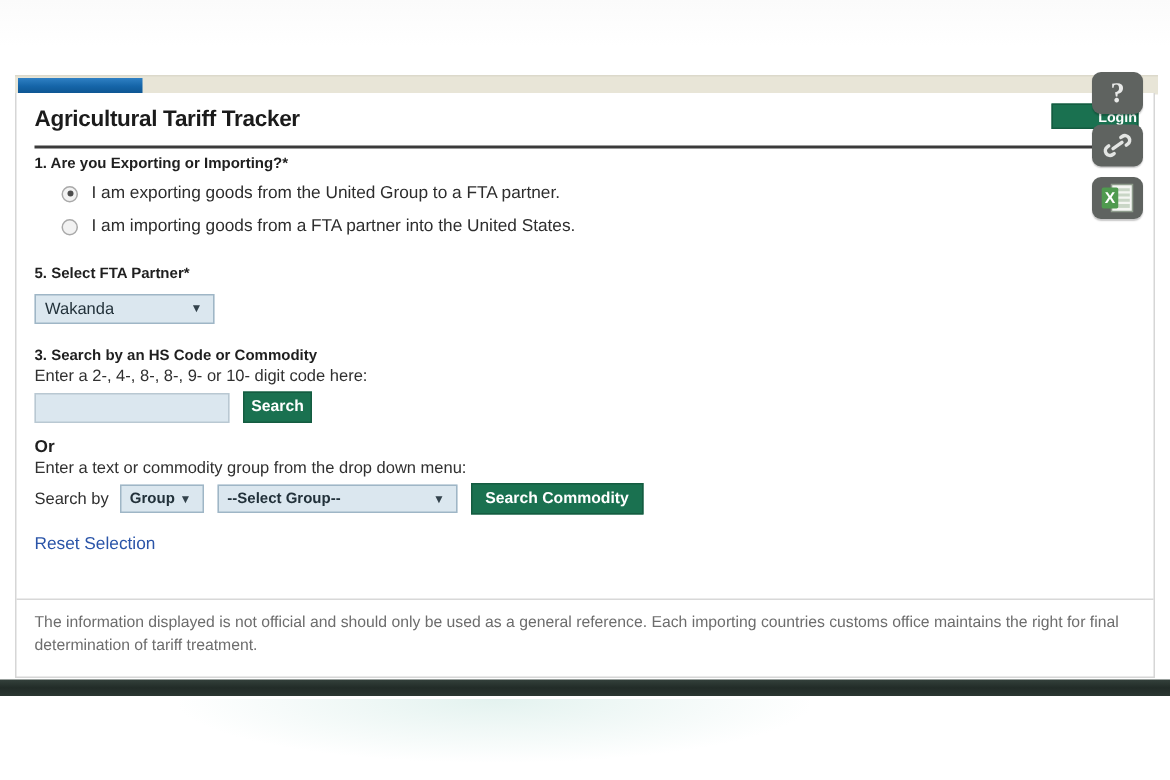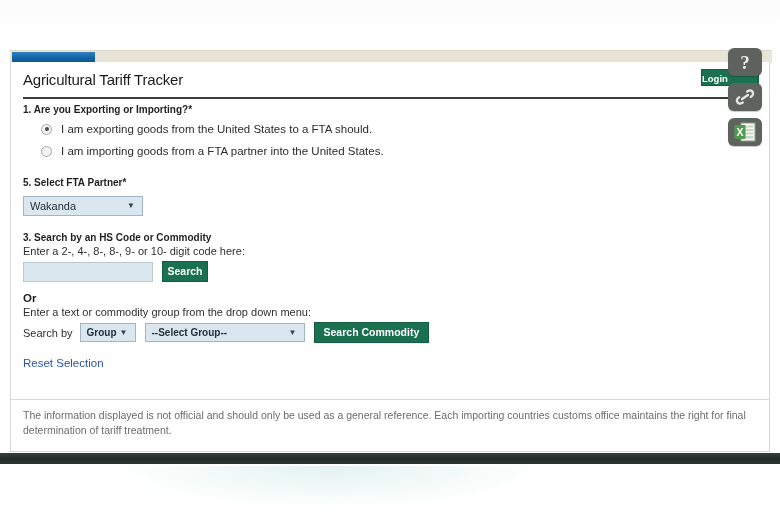--- a/index.html
+++ b/index.html
@@ -72,32 +72,32 @@
   .panel-header {
     position: relative;
     height: 34px;
     padding: 0 12px;
   }
   .page-title {
     position: absolute;
     left: 12px;
     top: 9px;
     font-size: 15px;
-    font-weight: normal;
+    font-weight: bold;
     color: #1b1b1b;
     letter-spacing: -0.2px;
   }
   .login-button {
     position: absolute;
     right: 10px;
     top: 7px;
     width: 58px;
     height: 17px;
     line-height: 17px;
-    text-align: left;
+    text-align: right;
     background: #1a7150;
     color: #ffffff;
     font-size: 9.5px;
     font-weight: bold;
     border: 1px solid #145c41;
     cursor: pointer;
     box-sizing: border-box;
   }
   .title-rule {
     position: absolute;
@@ -352,21 +352,21 @@
     </div>
     <div class="title-rule"></div>
 
     <div class="form-body">
 
       
       <div class="step-label">1. Are you Exporting or Importing?*</div>
 
       <div class="radio-row">
         <span class="radio checked"></span>
-        <span class="radio-text">I am exporting goods from the United States to a FTA should.</span>
+        <span class="radio-text">I am exporting goods from the United Group to a FTA partner.</span>
       </div>
 
       <div class="radio-row">
         <span class="radio"></span>
         <span class="radio-text">I am importing goods from a FTA partner into the United States.</span>
       </div>
 
       <div class="spacer-sm"></div>
 
       

